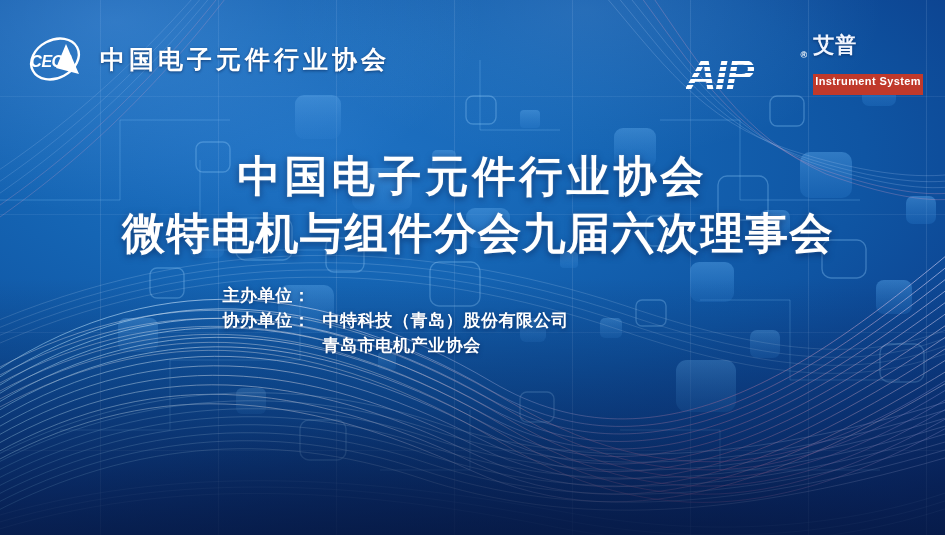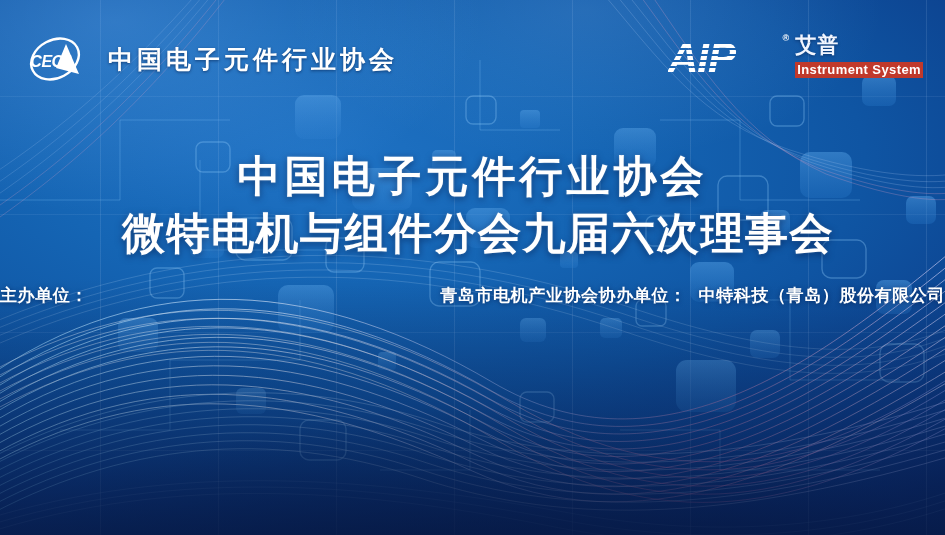--- a/index.html
+++ b/index.html
@@ -40,21 +40,21 @@
     background:
       linear-gradient(to bottom, rgba(6,26,70,0) 52%, rgba(7,26,70,.40) 78%, rgba(6,22,62,.72) 100%),
       radial-gradient(80% 60% at 50% 118%, rgba(5,18,56,.70), rgba(5,18,56,0) 70%);
   }
 
   svg.layer { display:block; }
 
   
   .logo-left {
     position:absolute; left:22px; top:30px;
-    display:flex; align-items:center; gap:20px;
+    display:flex; align-items:center; gap:12px;
   }
   .ceca-mark { width:66px; height:58px; flex:none; }
   .ceca-text { display:flex; flex-direction:column; gap:3px; }
   .ceca-cn {
     color:#ffffff; font-size:25px; font-weight:bold;
     letter-spacing:4px; line-height:1;
     text-shadow:0 1px 3px rgba(0,20,60,.55);
   }
   .ceca-en {
     color:#ffffff; font-size:10.5px; font-weight:bold;
@@ -73,45 +73,45 @@
     color:#ffffff; font-size:9px; font-weight:bold; line-height:1;
   }
   .aip-cn-block { margin-left:10px; }
   .aip-cn {
     color:#f2f6ff; font-size:21px; font-weight:bold;
     letter-spacing:1px; line-height:1.05;
     text-shadow:0 1px 3px rgba(0,20,60,.5);
     font-family:Liberation Serif, serif;
   }
   .aip-sub {
-    margin-top:6px;
+    margin-top:18px;
     background:#c0392b;
-    color:#ffffff; font-size:13px; font-weight:bold;
+    color:#ffffff; font-size:11px; font-weight:bold;
     letter-spacing:.4px; text-align:center;
-    padding:1px 2px 0; line-height:1.15;
+    padding:1px 2px 7px; line-height:1.15;
   }
 
   
   .titles {
     position:absolute; left:0; right:0; top:148px;
     text-align:center;
   }
   .title-line {
     color:#ffffff; font-weight:bold;
     letter-spacing:2px;
     text-shadow:0 2px 7px rgba(4,24,70,.60), 0 0 2px rgba(255,255,255,.25);
     white-space:nowrap;
   }
   .title-1 { font-size:43px; line-height:56px; letter-spacing:4px; }
   .title-2 { font-size:43px; line-height:58px; letter-spacing:1.5px;margin-left:11px; }
 
   
   .orgs {
     position:absolute; left:0; right:0; top:283px;
-    display:flex; flex-direction:row; align-items:center;
+    display:flex; flex-direction:column; align-items:center;
   }
   .org-row {
     display:flex; width:500px;
     color:#ffffff; font-size:17px; font-weight:bold;
     letter-spacing:.6px; line-height:25px;
     text-shadow:0 1px 4px rgba(4,24,70,.6);
     white-space:nowrap;
   }
   .org-label { width:100px; flex:none; }
   .org-value { flex:1; }
@@ -325,23 +325,23 @@
     <div class="title-line title-1">中国电子元件行业协会</div>
     <div class="title-line title-2">微特电机与组件分会九届六次理事会</div>
   </div>
 
   <div class="orgs">
     <div class="org-row">
       <span class="org-label">主办单位：</span>
     </div>
     <div class="org-row">
     </div>
+    <div class="org-row">
+      <span class="org-label">协办单位：</span>
+      <span class="org-value">中特科技（青岛）股份有限公司</span>
+    </div>
     <div class="org-row cont">
       <span class="org-label">协办单位：</span>
       <span class="org-value">青岛市电机产业协会</span>
     </div>
-    <div class="org-row">
-      <span class="org-label">协办单位：</span>
-      <span class="org-value">中特科技（青岛）股份有限公司</span>
-    </div>
   </div>
 
 </div>
 
 </body></html>

